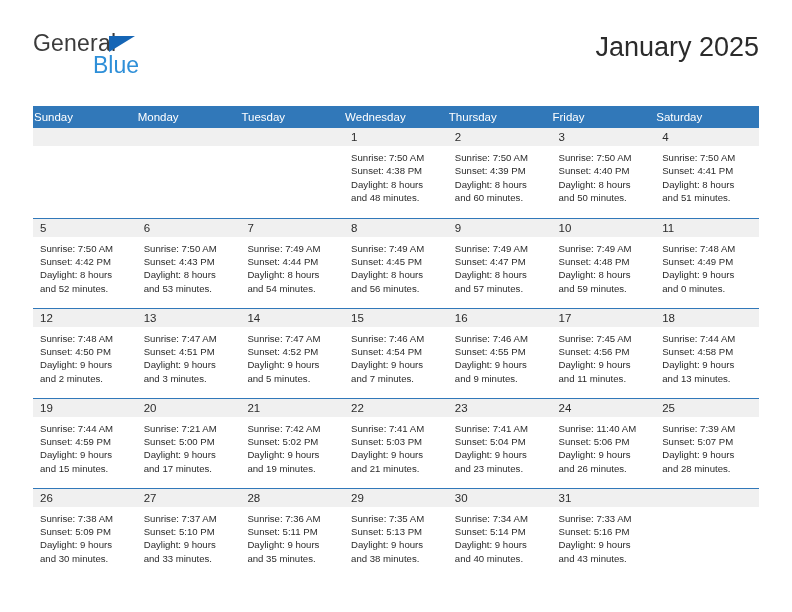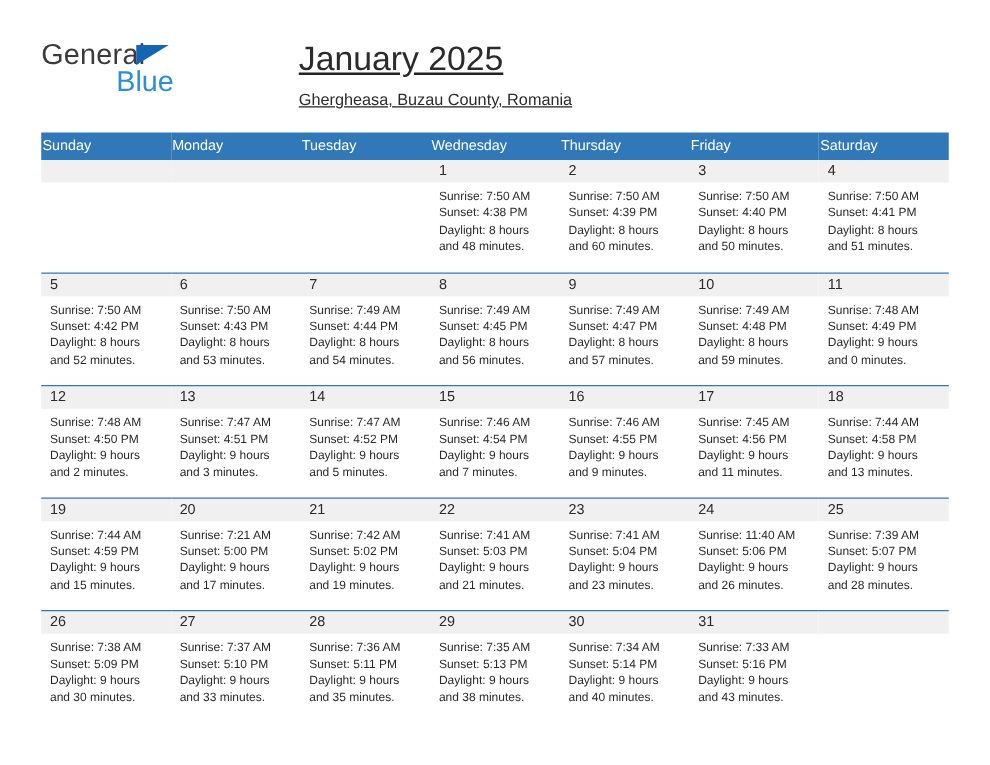--- a/index.html
+++ b/index.html
@@ -60,22 +60,22 @@
     top: 22px;
     font-size: 23px;
     color: #2e8fd8;
     font-family: "Liberation Sans", sans-serif;
     text-align: right;
   }
   .title-block {
     position: absolute;
     right: 0;
     top: 0;
+    text-align: right;
     width: 520px;
-    text-decoration: underline;
   }
   .month-title {
     font-size: 27px;
     color: #2b2b2b;
     line-height: 34px;
     white-space: nowrap;
   }
   .location {
     font-size: 13px;
     color: #2b2b2b;
@@ -149,21 +149,20 @@
 <div class="page">
 
   <div class="header">
     <div class="logo">
       <span class="logo-general">General</span>
       <span class="logo-triangle"></span>
       <span class="logo-blue">Blue</span>
     </div>
     <div class="title-block">
       <div class="month-title">January 2025</div>
-      <div class="location">Ghergheasa, Buzau County, Romania</div>
     </div>
   </div>
 
   <table class="calendar">
     <thead>
       <tr>
         <th>Sunday</th>
         <th>Monday</th>
         <th>Tuesday</th>
         <th>Wednesday</th>

